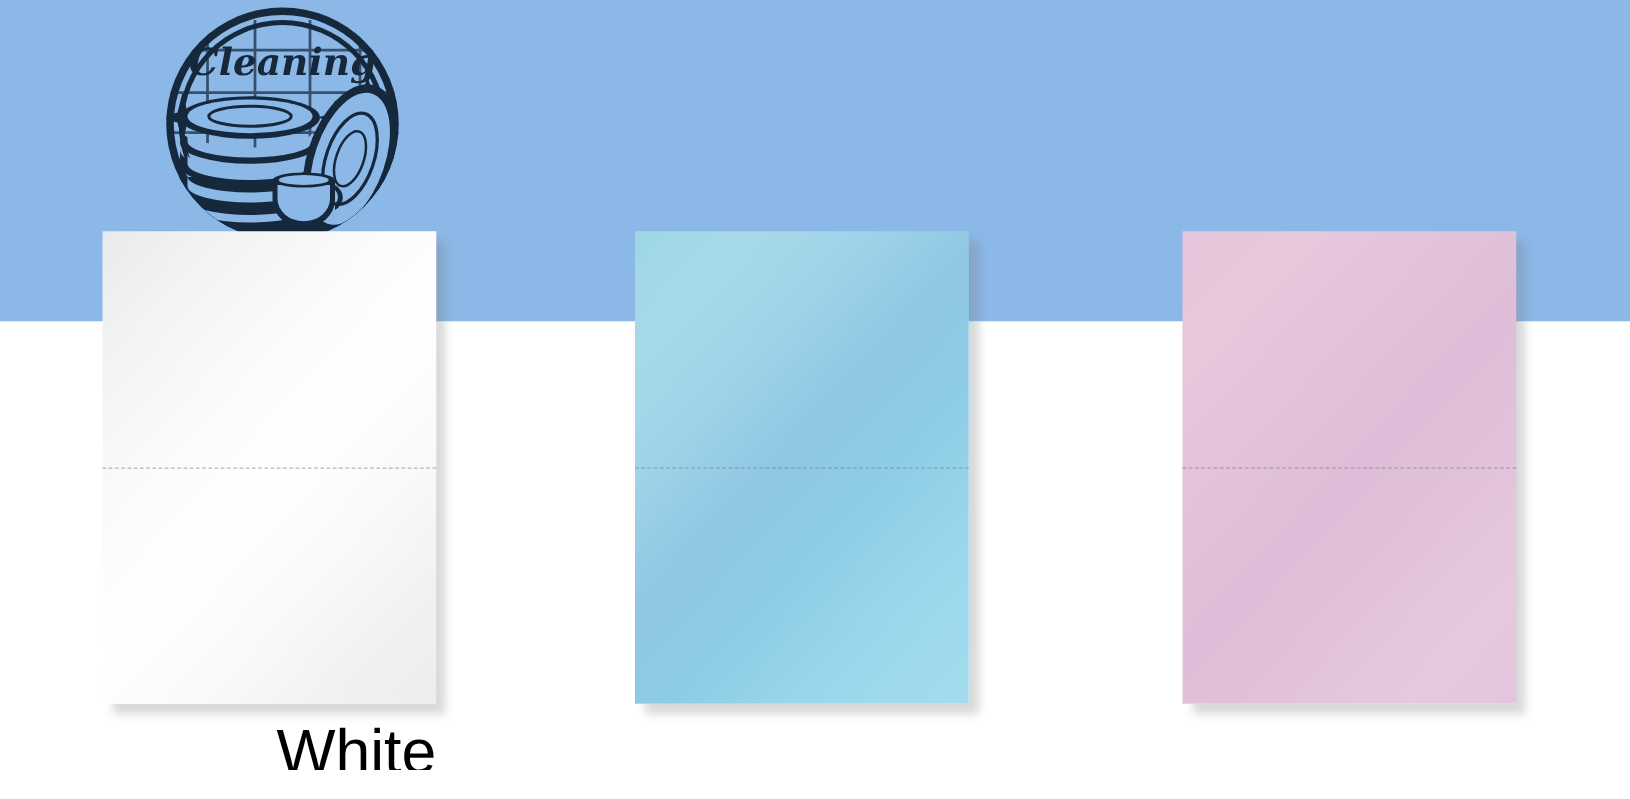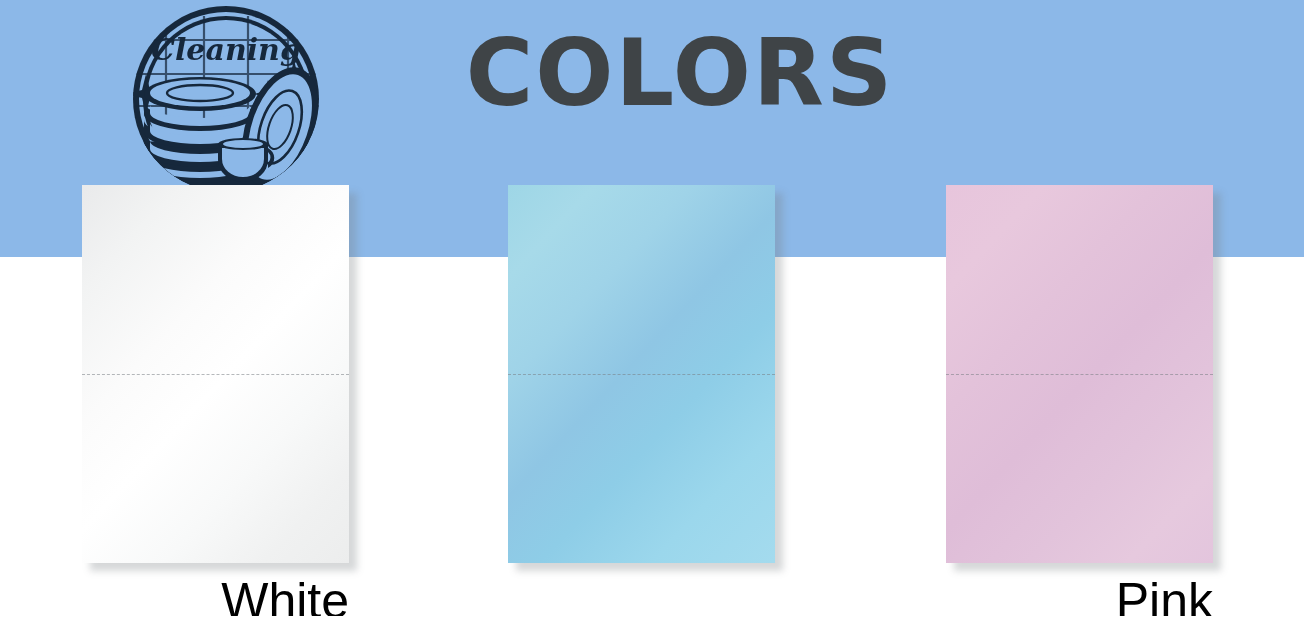--- a/index.html
+++ b/index.html
@@ -199,30 +199,28 @@
           <path d="M160 146 a14 12 0 0 1 0 20 l0 -5 a9 8 0 0 0 0 -11 z" fill="#16283c"></path>
           <ellipse cx="135" cy="142" rx="25" ry="6" fill="#16283c"></ellipse>
           <ellipse cx="135" cy="142" rx="20" ry="4" fill="#8cb8e8"></ellipse>
         </g>
 
         <text x="118" y="58" text-anchor="middle" font-family="DejaVu Serif, serif" font-size="30" font-style="italic" font-weight="bold" fill="#16283c">Cleaning</text>
       </g>
     </svg>
   </div>
 
-  <div class="page-title">COLORS</div>
 
   <div class="card card-white">
     <div class="fold-line"></div>
   </div>
 
   <div class="card card-blue">
     <div class="fold-line"></div>
   </div>
 
   <div class="card card-pink">
     <div class="fold-line"></div>
   </div>
 
   <div class="color-label label-white">White</div>
-  <div class="color-label label-pink">Pink</div>
 
 </div>
 
 </body></html>

